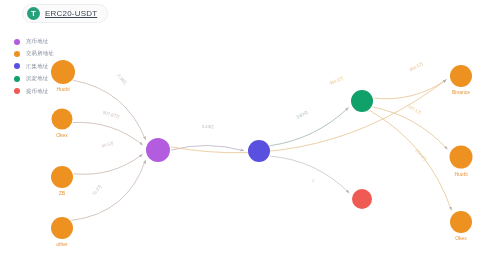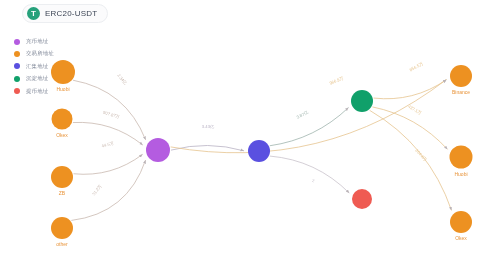--- a/index.html
+++ b/index.html
@@ -44,20 +44,21 @@
     line-height: 13px;
     text-align: center;
     font-weight: bold;
     flex: none;
   }
   .chip-label {
     font-size: 8px;
     color: #3c4555;
     letter-spacing: 0.2px;
     white-space: nowrap;
+    text-decoration: underline;
   }
   
   .legend {
     position: absolute;
     left: 14px;
     top: 38px;
     display: flex;
     flex-direction: column;
     gap: 5.4px;
   }

